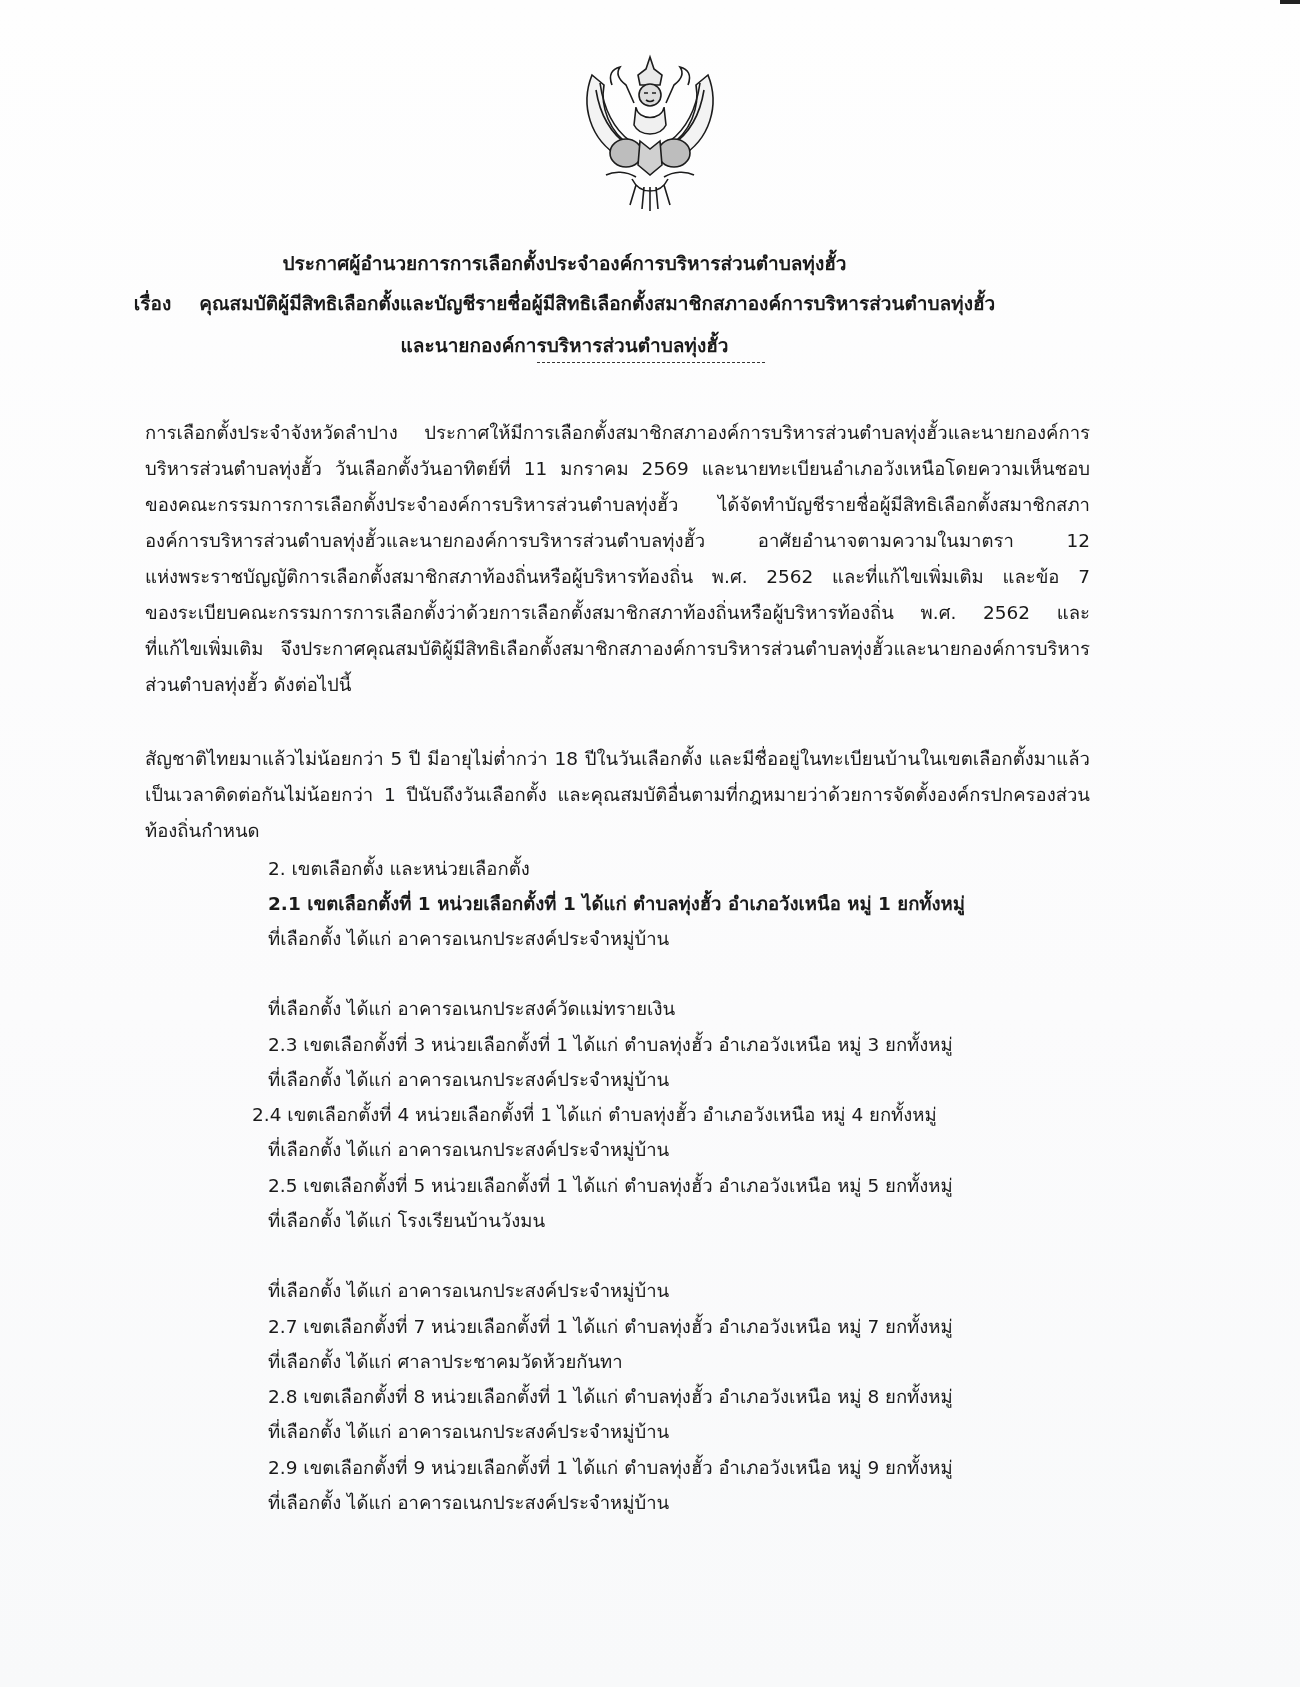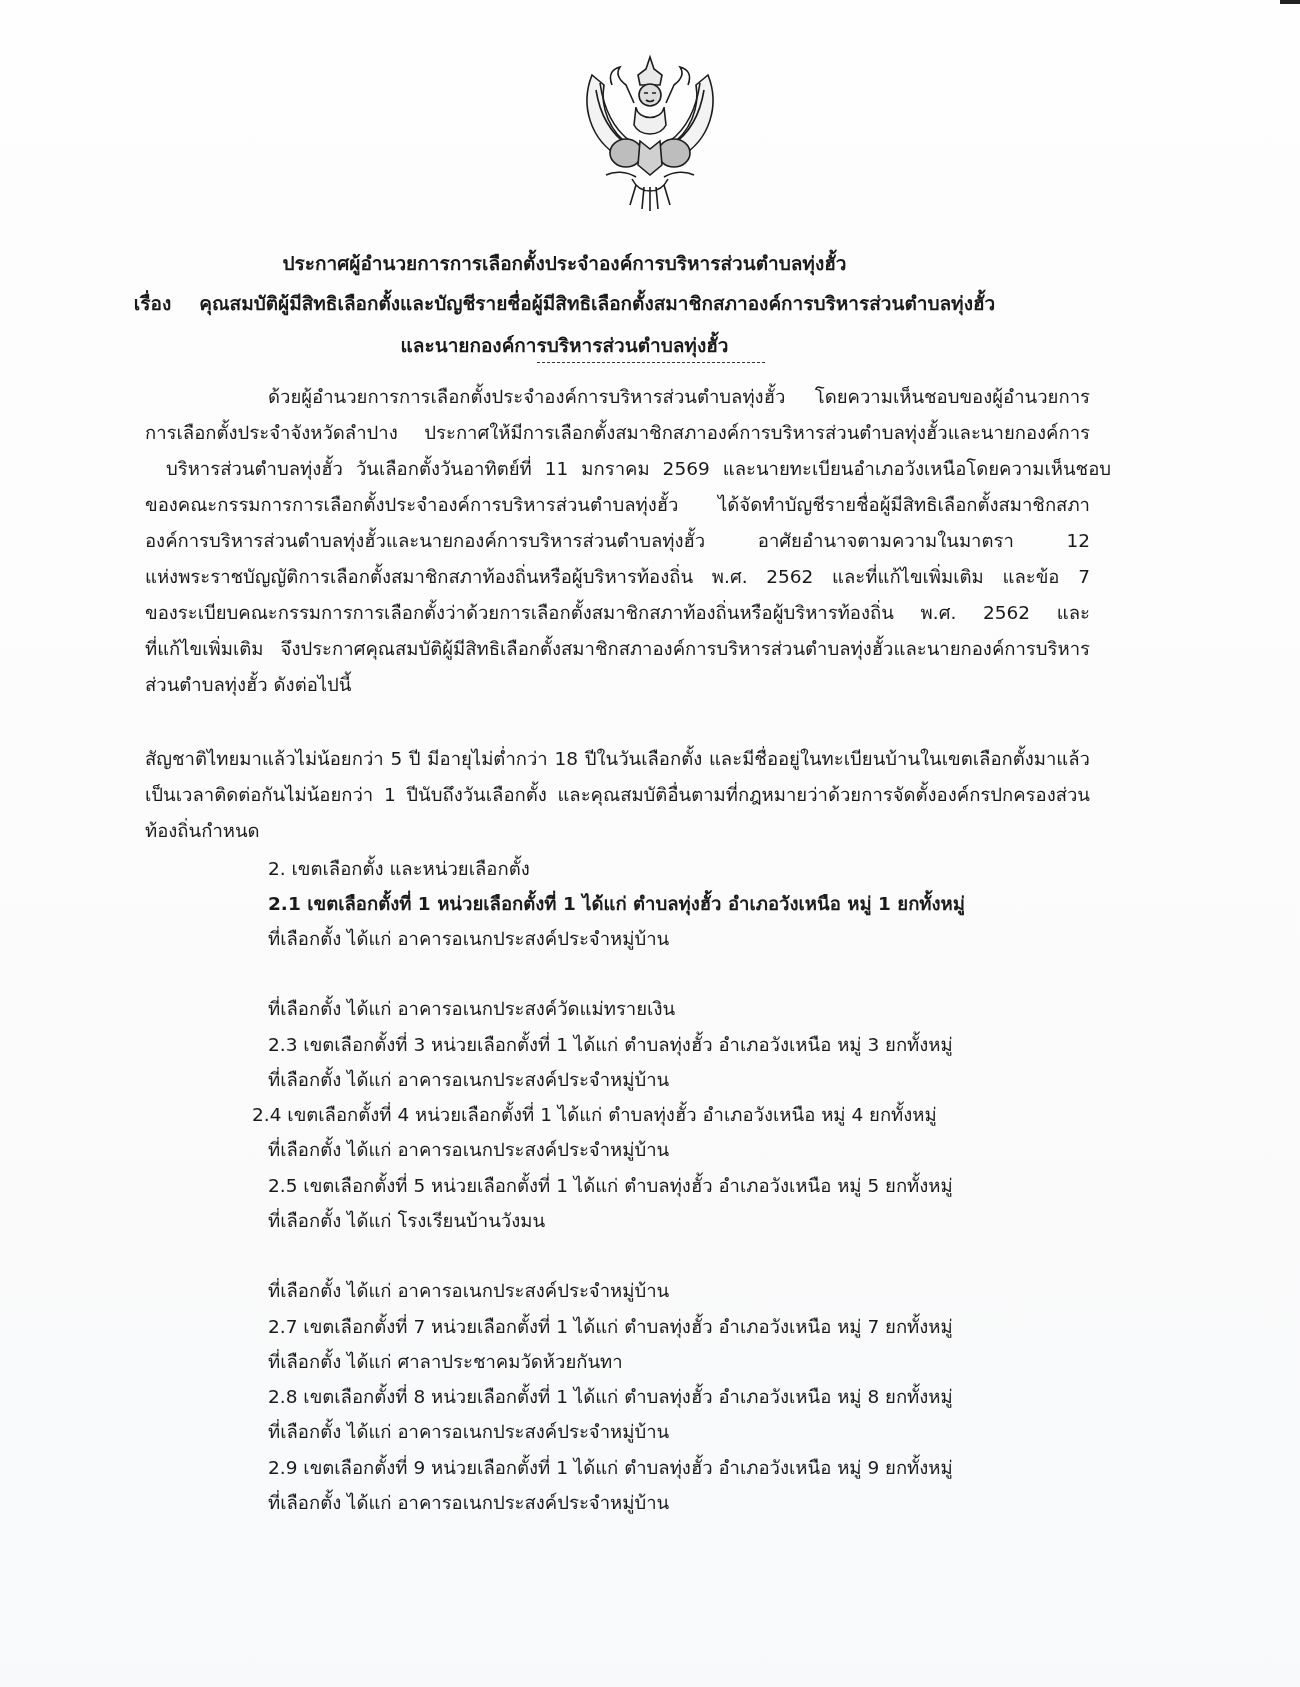--- a/index.html
+++ b/index.html
@@ -100,23 +100,22 @@
     </svg>
   </div>
 
   <div class="heading h1">ประกาศผู้อำนวยการการเลือกตั้งประจำองค์การบริหารส่วนตำบลทุ่งฮั้ว</div>
   <div class="heading h2">
     <span class="subject-label">เรื่อง</span><span>คุณสมบัติผู้มีสิทธิเลือกตั้งและบัญชีรายชื่อผู้มีสิทธิเลือกตั้งสมาชิกสภาองค์การบริหารส่วนตำบลทุ่งฮั้ว</span>
   </div>
   <div class="heading h3">และนายกองค์การบริหารส่วนตำบลทุ่งฮั้ว</div>
   <div class="rule"></div>
 
-  <div class="line justify" style="left:268px; top:385px; width:822px;">ด้วยผู้อำนวยการการเลือกตั้งประจำองค์การบริหารส่วนตำบลทุ่งฮั้ว โดยความเห็นชอบของผู้อำนวยการ</div>
   <div class="line justify" style="left:145px; top:421px; width:945px;">การเลือกตั้งประจำจังหวัดลำปาง ประกาศให้มีการเลือกตั้งสมาชิกสภาองค์การบริหารส่วนตำบลทุ่งฮั้วและนายกองค์การ</div>
-  <div class="line justify" style="left:145px; top:457px; width:945px;margin-left:21px;">บริหารส่วนตำบลทุ่งฮั้ว วันเลือกตั้งวันอาทิตย์ที่ 11 มกราคม 2569 และนายทะเบียนอำเภอวังเหนือโดยความเห็นชอบ</div>
+  <div class="line justify" style="left:145px; top:457px; width:945px;">บริหารส่วนตำบลทุ่งฮั้ว วันเลือกตั้งวันอาทิตย์ที่ 11 มกราคม 2569 และนายทะเบียนอำเภอวังเหนือโดยความเห็นชอบ</div>
   <div class="line justify" style="left:145px; top:493px; width:945px;">ของคณะกรรมการการเลือกตั้งประจำองค์การบริหารส่วนตำบลทุ่งฮั้ว ได้จัดทำบัญชีรายชื่อผู้มีสิทธิเลือกตั้งสมาชิกสภา</div>
   <div class="line justify" style="left:145px; top:529px; width:945px;">องค์การบริหารส่วนตำบลทุ่งฮั้วและนายกองค์การบริหารส่วนตำบลทุ่งฮั้ว อาศัยอำนาจตามความในมาตรา 12</div>
   <div class="line justify" style="left:145px; top:565px; width:945px;">แห่งพระราชบัญญัติการเลือกตั้งสมาชิกสภาท้องถิ่นหรือผู้บริหารท้องถิ่น พ.ศ. 2562 และที่แก้ไขเพิ่มเติม และข้อ 7</div>
   <div class="line justify" style="left:145px; top:601px; width:945px;">ของระเบียบคณะกรรมการการเลือกตั้งว่าด้วยการเลือกตั้งสมาชิกสภาท้องถิ่นหรือผู้บริหารท้องถิ่น พ.ศ. 2562 และ</div>
   <div class="line justify" style="left:145px; top:637px; width:945px;">ที่แก้ไขเพิ่มเติม จึงประกาศคุณสมบัติผู้มีสิทธิเลือกตั้งสมาชิกสภาองค์การบริหารส่วนตำบลทุ่งฮั้วและนายกองค์การบริหาร</div>
   <div class="line" style="left:145px; top:673px;">ส่วนตำบลทุ่งฮั้ว ดังต่อไปนี้</div>
 
   <div class="line justify" style="left:145px; top:747px; width:945px;">สัญชาติไทยมาแล้วไม่น้อยกว่า 5 ปี มีอายุไม่ต่ำกว่า 18 ปีในวันเลือกตั้ง และมีชื่ออยู่ในทะเบียนบ้านในเขตเลือกตั้งมาแล้ว</div>
   <div class="line justify" style="left:145px; top:783px; width:945px;">เป็นเวลาติดต่อกันไม่น้อยกว่า 1 ปีนับถึงวันเลือกตั้ง และคุณสมบัติอื่นตามที่กฎหมายว่าด้วยการจัดตั้งองค์กรปกครองส่วน</div>
   <div class="line" style="left:145px; top:819px;">ท้องถิ่นกำหนด</div>

